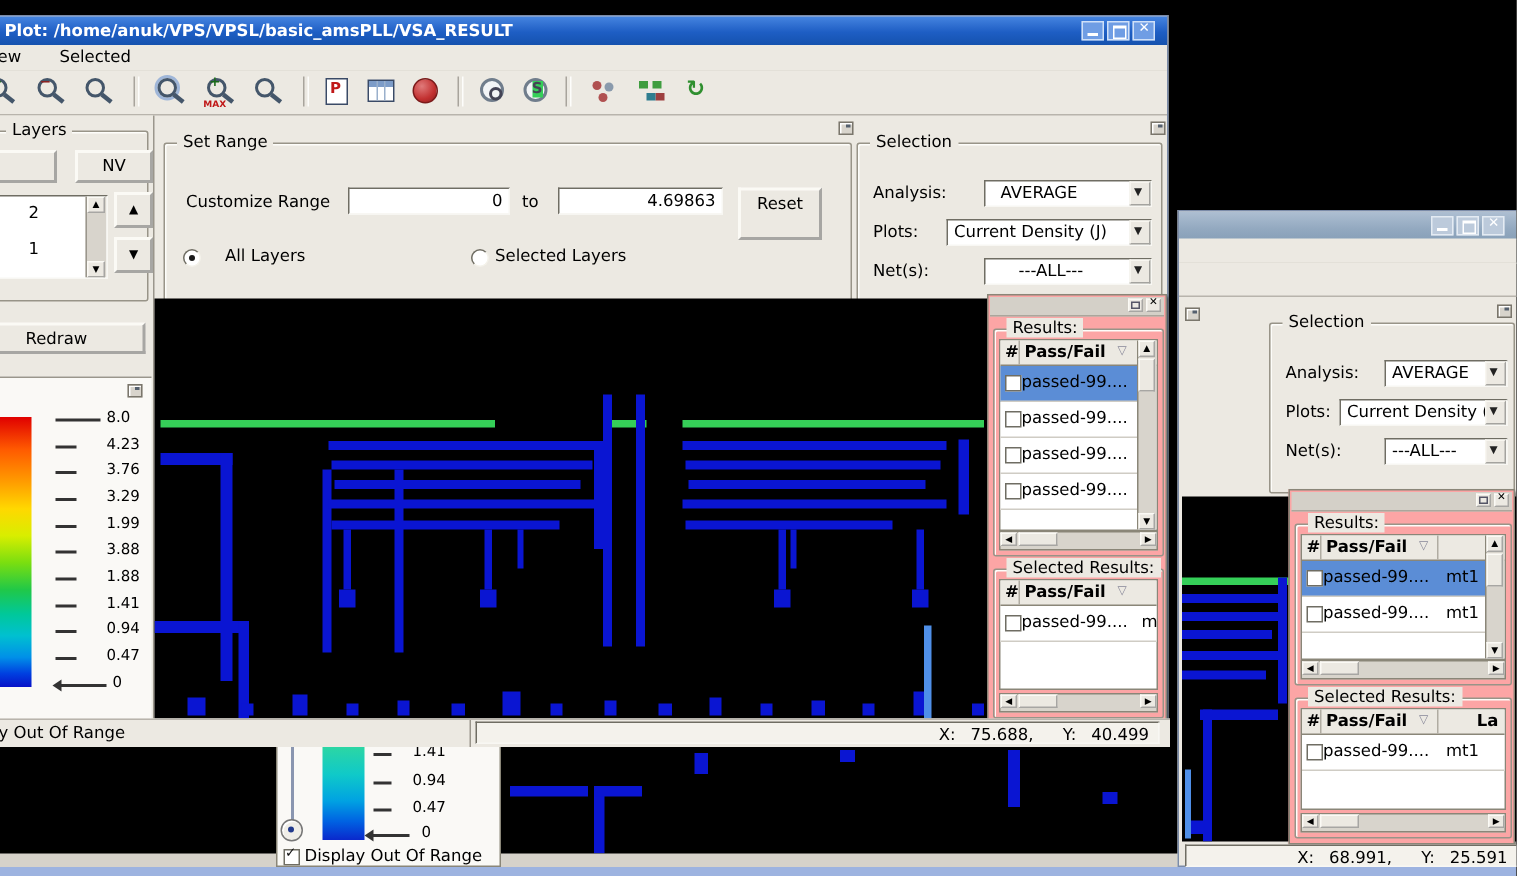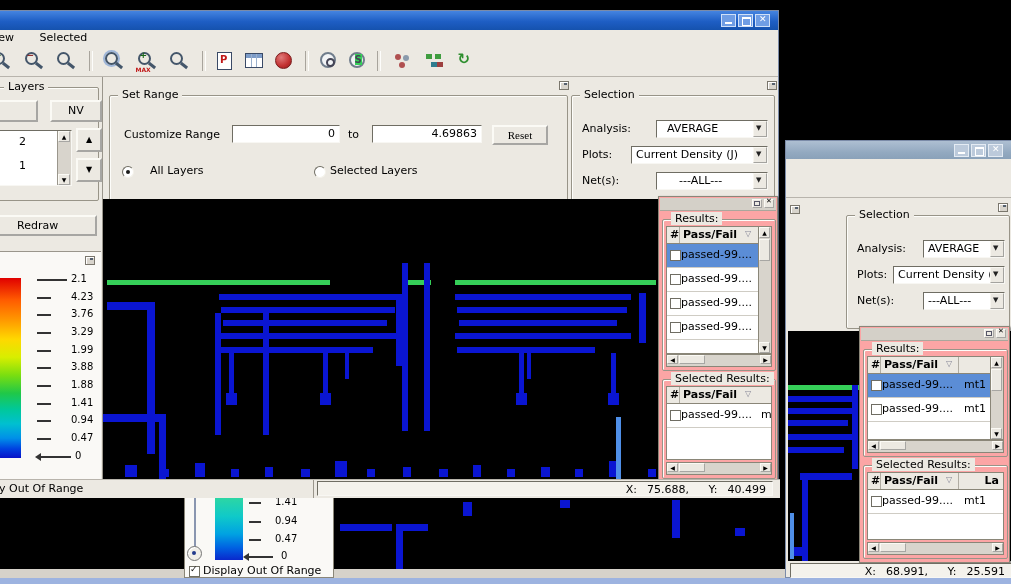--- a/index.html
+++ b/index.html
@@ -283,20 +283,21 @@
     </div>
 
     <div class="statusfield" style="left:4px;top:422px;width:222px;height:15px;">
       <span>X:</span><span class="v">68.991,</span>
       <span>Y:</span><span class="v">25.591</span>
     </div>
   </div>
 
   <div class="abs window" style="left:-70px;top:10px;width:849px;height:487px;z-index:3;">
     <div class="titlebar">
+      <span class="title-text" style="left:72px;">Plot: /home/anuk/VPS/VPSL/basic_amsPLL/VSA_RESULT</span>
       <div class="winbtns" style="right:8px;">
         <span class="wbtn min"></span><span class="wbtn max"></span><span class="wbtn cls"></span>
       </div>
     </div>
 
     <div class="menubar">
       <span class="menu-item" style="margin-left:50px;">View</span>
       <span class="menu-item" style="margin-left:8px;">Selected</span>
     </div>
 
@@ -337,21 +338,21 @@
         <div class="btn3d" style="left:136px;top:40px;width:26px;height:24px;font-size:8px;line-height:20px;">▲</div>
         <div class="btn3d" style="left:136px;top:70px;width:26px;height:24px;font-size:8px;line-height:20px;">▼</div>
       </div>
       <div class="btn3d" style="left:8px;top:138px;width:158px;height:21px;text-align:left;padding-left:76px;">Redraw</div>
 
       <div class="abs" style="left:2px;top:174px;width:168px;height:228px;background:#faf9f6;border-top:1px solid #9a968c;">
         <div class="detach" style="right:6px;top:4px;"></div>
         <div class="grad-main" style="left:60px;top:26px;width:28px;height:180px;"></div>
         <div class="cb-row" style="top:21px;">
             <span class="tickline long"></span>
-            <span class="ticklabel">2.1</span>
+            <span class="ticklabel">8.0</span>
           </div>
         <div class="cb-row" style="top:39px;">
             <span class="tickline"></span>
             <span class="ticklabel">4.23</span>
           </div>
         <div class="cb-row" style="top:56px;">
             <span class="tickline"></span>
             <span class="ticklabel">3.76</span>
           </div>
         <div class="cb-row" style="top:74px;">
@@ -391,21 +392,21 @@
 
     <div class="detach" style="left:628px;top:70px;"></div>
     <div class="detach" style="left:836px;top:70px;"></div>
 
     <div class="groupbox" style="left:178px;top:84px;width:457px;height:104px;">
       <span class="gb-label">Set Range</span>
       <span class="lbl" style="left:14px;top:32px;">Customize Range</span>
       <div class="inp" style="left:122px;top:29px;width:108px;">0</div>
       <span class="lbl" style="left:238px;top:32px;">to</span>
       <div class="inp" style="left:262px;top:29px;width:110px;">4.69863</div>
-      <div class="btn3d" style="left:382px;top:29px;width:56px;height:20px;font-family:Liberation Serif, serif;">Reset</div>
+      <div class="btn3d" style="left:382px;top:29px;width:56px;height:35px;">Reset</div>
       <span class="radio on" style="left:12px;top:70px;"></span>
       <span class="lbl" style="left:40px;top:68px;">All Layers</span>
       <span class="radio" style="left:204px;top:70px;"></span>
       <span class="lbl" style="left:220px;top:68px;">Selected Layers</span>
     </div>
 
     <div class="groupbox" style="left:640px;top:84px;width:202px;height:104px;">
       <span class="gb-label">Selection</span>
       <span class="lbl" style="left:10px;top:26px;">Analysis:</span>
       <div class="dd" style="left:84px;top:24px;width:112px;">

